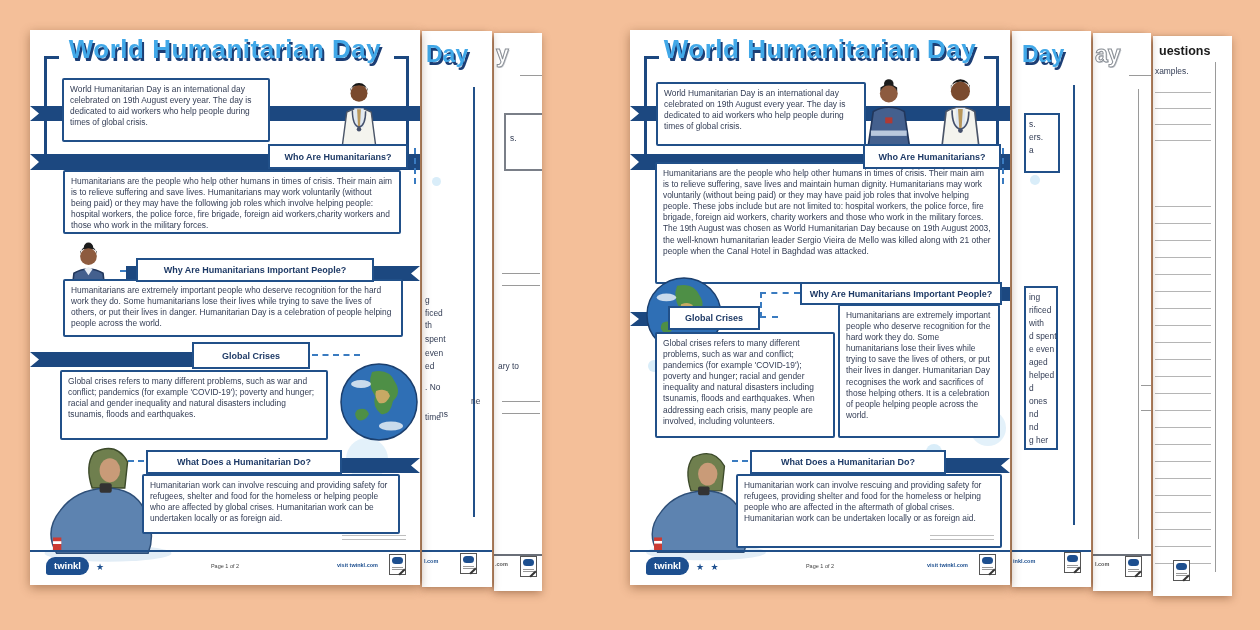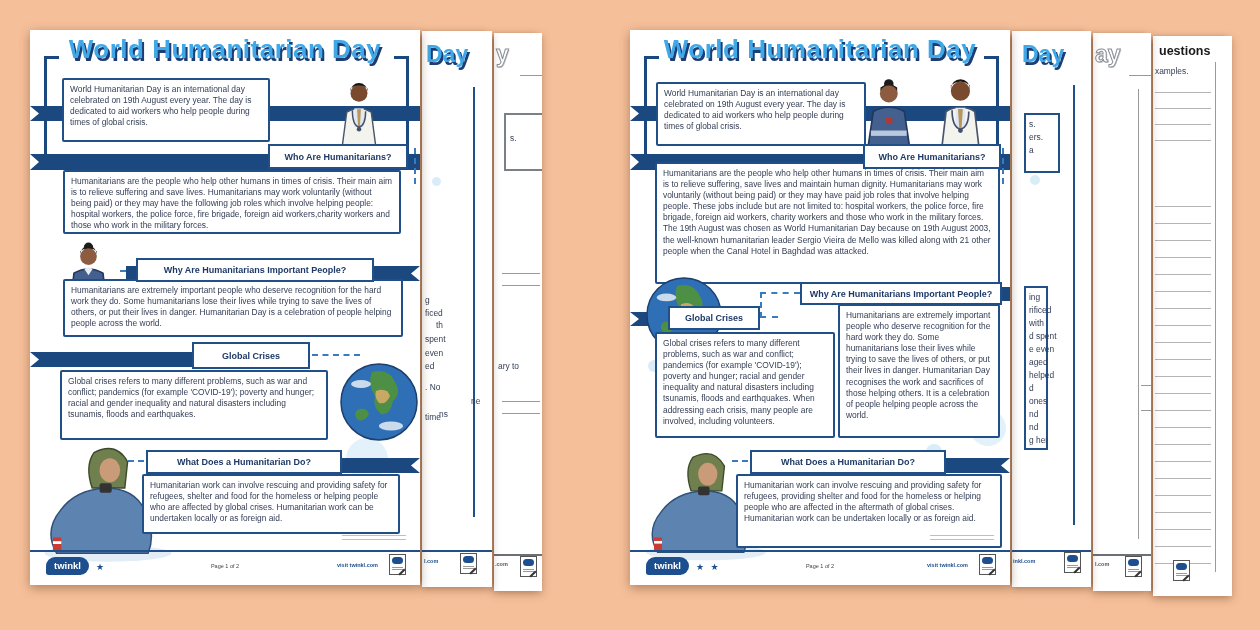--- a/index.html
+++ b/index.html
@@ -80,21 +80,21 @@
         <div class="bp"></div>
       </div>
   </div>
 
   <div class="strip" style="left:422px;top:31px;width:70px;height:556px;z-index:3;">
     <div class="titlefrag" style="left:4px;top:10px;">Day</div>
     <div class="nvline" style="left:51px;top:56px;height:430px;"></div>
     <div class="dot" style="left:10px;top:146px;width:9px;height:9px;"></div>
     <div class="frag" style="left:3px;top:264px;">g</div>
     <div class="frag" style="left:3px;top:277px;">ficed</div>
-    <div class="frag" style="left:14px;top:289px;">th</div>
+    <div class="frag" style="left:3px;top:289px;">th</div>
     <div class="frag" style="left:3px;top:303px;">spent</div>
     <div class="frag" style="left:3px;top:317px;">even</div>
     <div class="frag" style="left:3px;top:330px;">ed</div>
     <div class="frag" style="left:3px;top:351px;">. No</div>
     <div class="frag" style="left:3px;top:365px;margin-left:46px;">ne</div>
     <div class="frag" style="left:3px;top:378px;padding-left:14px;">ns</div>
     <div class="frag" style="left:3px;top:381px;">time</div>
     <div class="sdiv" style="top:519px;"></div>
     <div class="sfoot" style="left:2px;top:527px;">l.com</div>
     <div class="badge" style="left:38px;top:522px;">
@@ -160,21 +160,21 @@
 
   <div class="strip" style="left:1012px;top:31px;width:79px;height:556px;z-index:3;">
     <div class="titlefrag" style="left:10px;top:10px;">Day</div>
     <div class="dot" style="left:18px;top:144px;width:10px;height:10px;"></div>
     <div class="fragbox" style="left:12px;top:82px;width:36px;height:60px;">
       <div class="frag" style="left:3px;top:4px;">s.</div>
       <div class="frag" style="left:3px;top:17px;">ers.</div>
       <div class="frag" style="left:3px;top:30px;">a</div>
     </div>
     <div class="nvline" style="left:61px;top:54px;height:440px;"></div>
-    <div class="fragbox" style="left:12px;top:255px;width:24px;height:164px;">
+    <div class="fragbox" style="left:12px;top:255px;width:34px;height:164px;">
       <div class="frag" style="left:3px;top:4px;">ing</div>
       <div class="frag" style="left:3px;top:17px;">rificed</div>
       <div class="frag" style="left:3px;top:30px;">with</div>
       <div class="frag" style="left:3px;top:43px;">d spent</div>
       <div class="frag" style="left:3px;top:56px;">e even</div>
       <div class="frag" style="left:3px;top:69px;">aged</div>
       <div class="frag" style="left:3px;top:82px;">helped</div>
       <div class="frag" style="left:3px;top:95px;">d</div>
       <div class="frag" style="left:3px;top:108px;">ones</div>
       <div class="frag" style="left:3px;top:121px;">nd</div>

